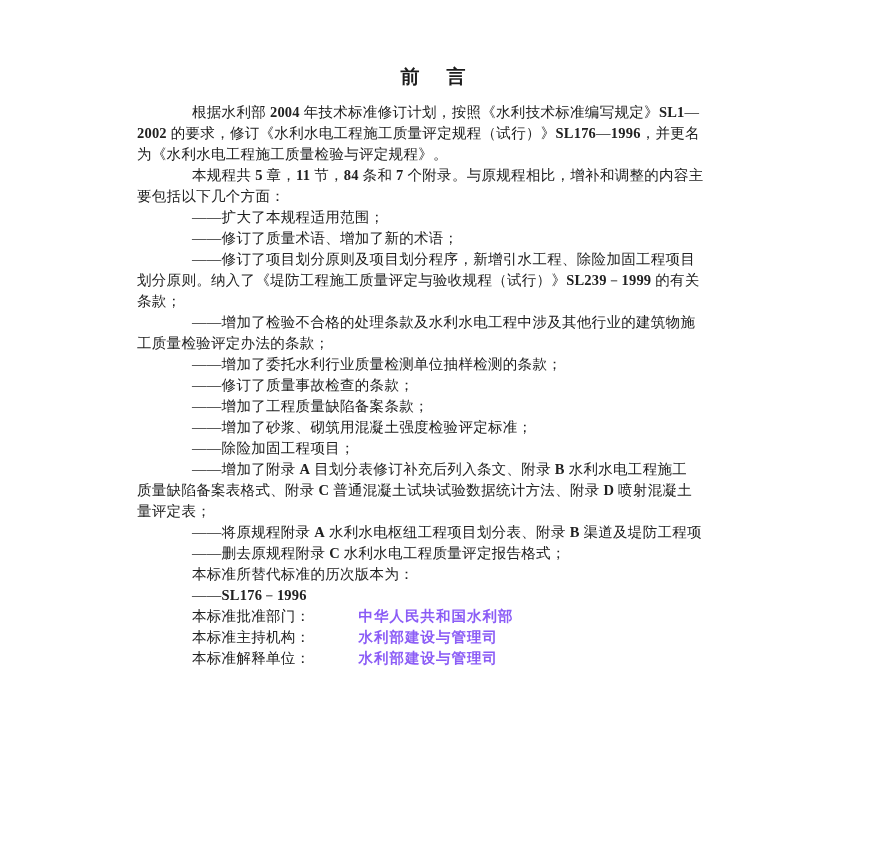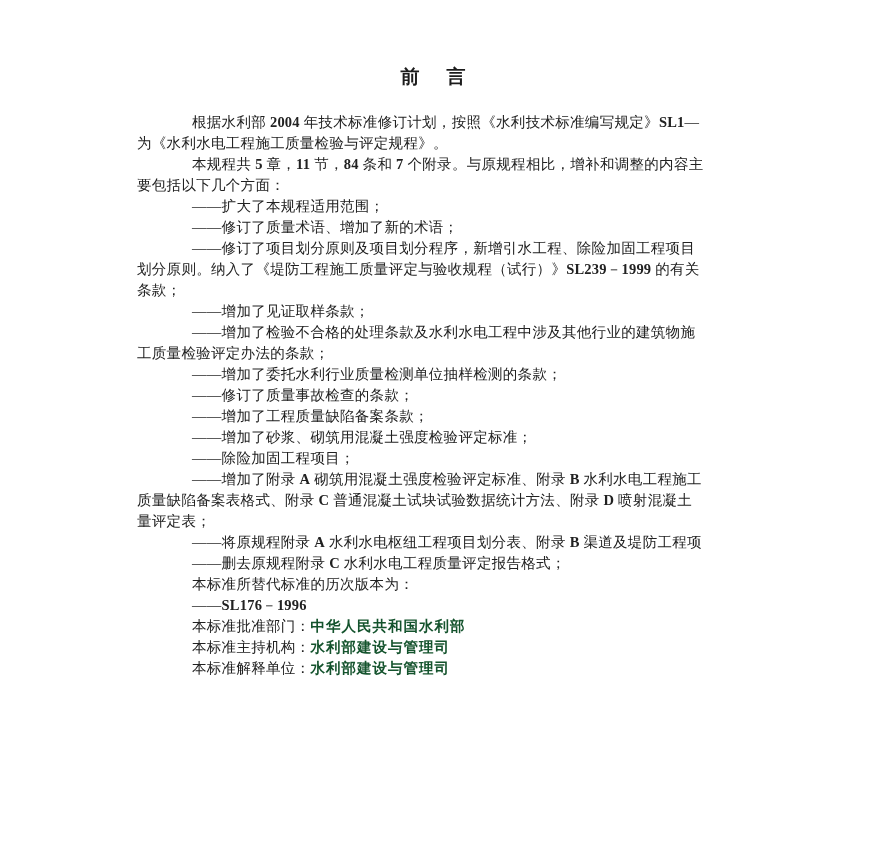--- a/index.html
+++ b/index.html
@@ -23,69 +23,70 @@
     text-align: center;
     font-size: 19px;
     font-weight: bold;
     letter-spacing: 4px;
     color: #1c1c1c;
     font-family: "Liberation Serif", "DejaVu Serif", serif;
   }
   .body-lines {
     position: absolute;
     left: 137px;
-    top: 112px;
+    top: 102px;
     width: 660px;
   }
   .line {
     height: 21px;
     line-height: 21px;
     font-size: 14.5px;
     white-space: pre;
     color: #212121;
     letter-spacing: 0.3px;
   }
   .line.indent {
     padding-left: 55px;
   }
   .lat {
     font-weight: bold;
     letter-spacing: 0.2px;
   }
   .bold-name {
     font-weight: bold;
-    color: #14532d;
+    color: #8b5cf6;
     font-family: "Liberation Sans", "DejaVu Sans", sans-serif;
     letter-spacing: 1px;
+    margin-left: 48px;
   }
 </style>
 </head>
 <body>
 
 <div class="page">
   <div class="doc-title">前　言</div>
   <div class="body-lines">
       <div class="line indent"><span>根据水利部 </span><span class="lat">2004</span><span> 年技术标准修订计划，按照《水利技术标准编写规定》</span><span class="lat">SL1</span><span>—</span></div>
+      <div class="line"><span class="lat">2002</span><span> 的要求，修订《水利水电工程施工质量评定规程（试行）》</span><span class="lat">SL176</span><span>—</span><span class="lat">1996</span><span>，并更名</span></div>
       <div class="line"><span>为《水利水电工程施工质量检验与评定规程》。</span></div>
       <div class="line indent"><span>本规程共 </span><span class="lat">5</span><span> 章，</span><span class="lat">11</span><span> 节，</span><span class="lat">84</span><span> 条和 </span><span class="lat">7</span><span> 个附录。与原规程相比，增补和调整的内容主</span></div>
       <div class="line"><span>要包括以下几个方面：</span></div>
       <div class="line indent"><span>——扩大了本规程适用范围；</span></div>
       <div class="line indent"><span>——修订了质量术语、增加了新的术语；</span></div>
       <div class="line indent"><span>——修订了项目划分原则及项目划分程序，新增引水工程、除险加固工程项目</span></div>
       <div class="line"><span>划分原则。纳入了《堤防工程施工质量评定与验收规程（试行）》</span><span class="lat">SL239</span><span>－</span><span class="lat">1999</span><span> 的有关</span></div>
       <div class="line"><span>条款；</span></div>
-      <div class="line indent"><span>——增加了见证取样条款；</span></div>
       <div class="line indent"><span>——增加了检验不合格的处理条款及水利水电工程中涉及其他行业的建筑物施</span></div>
       <div class="line"><span>工质量检验评定办法的条款；</span></div>
       <div class="line indent"><span>——增加了委托水利行业质量检测单位抽样检测的条款；</span></div>
       <div class="line indent"><span>——修订了质量事故检查的条款；</span></div>
       <div class="line indent"><span>——增加了工程质量缺陷备案条款；</span></div>
       <div class="line indent"><span>——增加了砂浆、砌筑用混凝土强度检验评定标准；</span></div>
       <div class="line indent"><span>——除险加固工程项目；</span></div>
-      <div class="line indent"><span>——增加了附录 </span><span class="lat">A</span><span> 砌筑用混凝土强度检验评定标准、附录 </span><span class="lat">B</span><span> 水利水电工程施工</span></div>
+      <div class="line indent"><span>——增加了附录 </span><span class="lat">A</span><span> 目划分表修订补充后列入条文、附录 </span><span class="lat">B</span><span> 水利水电工程施工</span></div>
       <div class="line"><span>质量缺陷备案表格式、附录 </span><span class="lat">C</span><span> 普通混凝土试块试验数据统计方法、附录 </span><span class="lat">D</span><span> 喷射混凝土</span></div>
       <div class="line"><span>量评定表；</span></div>
       <div class="line indent"><span>——将原规程附录 </span><span class="lat">A</span><span> 水利水电枢纽工程项目划分表、附录 </span><span class="lat">B</span><span> 渠道及堤防工程项</span></div>
       <div class="line indent"><span>——删去原规程附录 </span><span class="lat">C</span><span> 水利水电工程质量评定报告格式；</span></div>
       <div class="line indent"><span>本标准所替代标准的历次版本为：</span></div>
       <div class="line indent"><span>——</span><span class="lat">SL176</span><span>－</span><span class="lat">1996</span></div>
       <div class="line indent"><span>本标准批准部门：</span><span class="bold-name">中华人民共和国水利部</span></div>
       <div class="line indent"><span>本标准主持机构：</span><span class="bold-name">水利部建设与管理司</span></div>
       <div class="line indent"><span>本标准解释单位：</span><span class="bold-name">水利部建设与管理司</span></div>
     </div>

